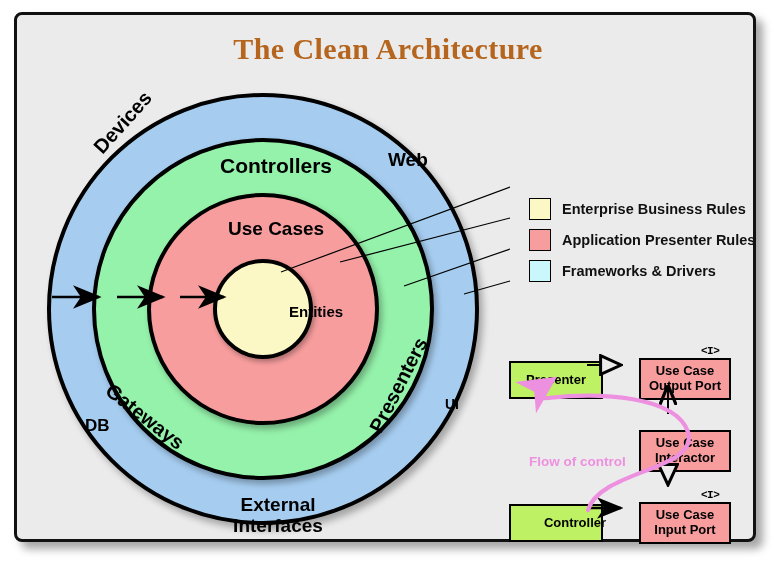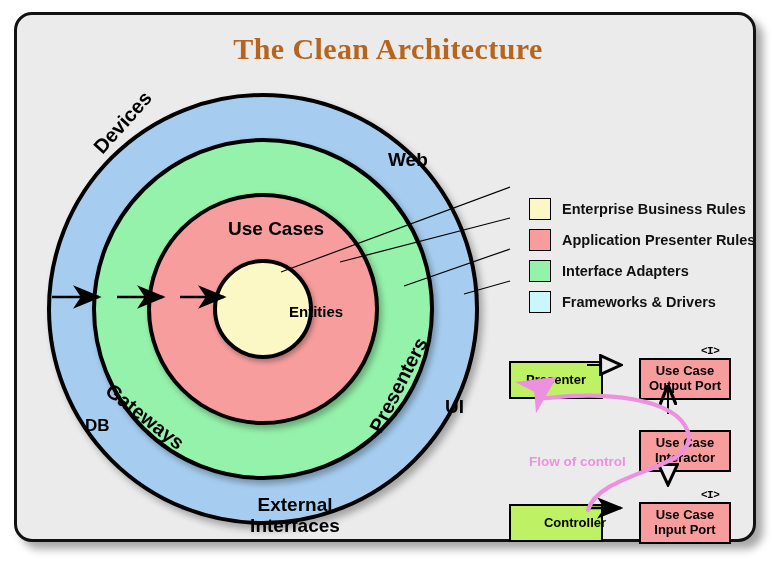--- a/index.html
+++ b/index.html
@@ -3,21 +3,21 @@
 <meta charset="utf-8">
 <style>
   html,body{margin:0;padding:0;background:#ffffff;}
   body{width:772px;height:567px;overflow:hidden;font-family:"Liberation Sans",sans-serif;}
 
   #canvas{position:absolute;left:0;top:0;width:772px;height:567px;}
 
   
   .card{
     position:absolute;left:14px;top:12px;width:742px;height:530px;
-    background:#ebebeb;border:3px solid #111;border-radius:18px;
+    background:#ebebeb;border:3px solid #111;border-radius:8px;
     box-shadow:7px 7px 9px rgba(0,0,0,0.35);
     box-sizing:border-box;
   }
 
   
   .title{
     position:absolute;left:0;top:17px;width:742px;text-align:center;
     font-family:"Liberation Serif",serif;font-weight:bold;font-size:30px;
     color:#b5651d;letter-spacing:0.4px;
   }
@@ -33,23 +33,23 @@
   #ring-yellow{left:196px; top:244px; width:100px;height:100px; background:#fbf8c6;
                box-shadow:2px 3px 5px rgba(0,0,0,0.30);}
 
   .rlabel{position:absolute;color:#000;font-weight:bold;white-space:nowrap;}
 
   
   #lbl-controllers{left:203px;top:139px;font-size:21px;}
   #lbl-usecases   {left:211px;top:203px;font-size:19px;}
   #lbl-entities   {left:228px;top:288px;font-size:15px;margin-left:44px;}
   #lbl-web        {left:371px;top:134px;font-size:19px;}
-  #lbl-ui         {left:428px;top:381px;font-size:19px;}
+  #lbl-ui         {left:428px;top:381px;font-size:14px;}
   #lbl-db         {left:68px; top:401px;font-size:17px;}
-  #lbl-external   {left:215px;top:479px;font-size:19px;text-align:center;width:92px;line-height:1.12;margin-left:17px;}
+  #lbl-external   {left:215px;top:479px;font-size:19px;text-align:center;width:92px;line-height:1.12;}
 
   
   #lbl-devices   {left:72px; top:128px;font-size:20px;transform:rotate(-48deg);transform-origin:left top;}
   #lbl-gateways  {left:98px; top:364px;font-size:20px;transform:rotate(38deg);transform-origin:left top;}
   #lbl-presenters{left:348px;top:411px;font-size:20px;transform:rotate(-63deg);transform-origin:left top;}
 
   
   .legend{position:absolute;left:512px;top:180px;}
   .lrow{display:flex;align-items:center;height:27px;margin-bottom:4px;}
   .sw{width:22px;height:22px;border:1.6px solid #000;box-sizing:border-box;flex:0 0 auto;}
@@ -85,20 +85,21 @@
 
   <div class="card">
 
     <div class="title">The Clean Architecture</div>
 
     <div class="ring" id="ring-blue"></div>
     <div class="ring" id="ring-green"></div>
     <div class="ring" id="ring-red"></div>
     <div class="ring" id="ring-yellow"></div>
 
+    <div class="rlabel" id="lbl-controllers">Controllers</div>
     <div class="rlabel" id="lbl-usecases">Use Cases</div>
     <div class="rlabel" id="lbl-entities">Entities</div>
     <div class="rlabel" id="lbl-web">Web</div>
     <div class="rlabel" id="lbl-ui">UI</div>
     <div class="rlabel" id="lbl-db">DB</div>
     <div class="rlabel" id="lbl-devices">Devices</div>
     <div class="rlabel" id="lbl-gateways">Gateways</div>
     <div class="rlabel" id="lbl-presenters">Presenters</div>
     <div class="rlabel" id="lbl-external">
       <span>External</span><br>
@@ -106,24 +107,20 @@
     </div>
 
     <div class="legend">
       <div class="lrow">
         <span class="sw" style="background:#fbf8c6"></span>
         <span class="ltext">Enterprise Business Rules</span>
       </div>
       <div class="lrow">
         <span class="sw" style="background:#f79d9d"></span>
         <span class="ltext">Application Presenter Rules</span>
-      </div>
-      <div class="lrow">
-        <span class="sw" style="background:#95f2ab"></span>
-        <span class="ltext">Interface Adapters</span>
       </div>
       <div class="lrow">
         <span class="sw" style="background:#c9f7fb"></span>
         <span class="ltext">Frameworks &amp; Drivers</span>
       </div>
     </div>
 
     <div class="fbox green" id="box-presenter">
       <span>Presenter</span>
     </div>

